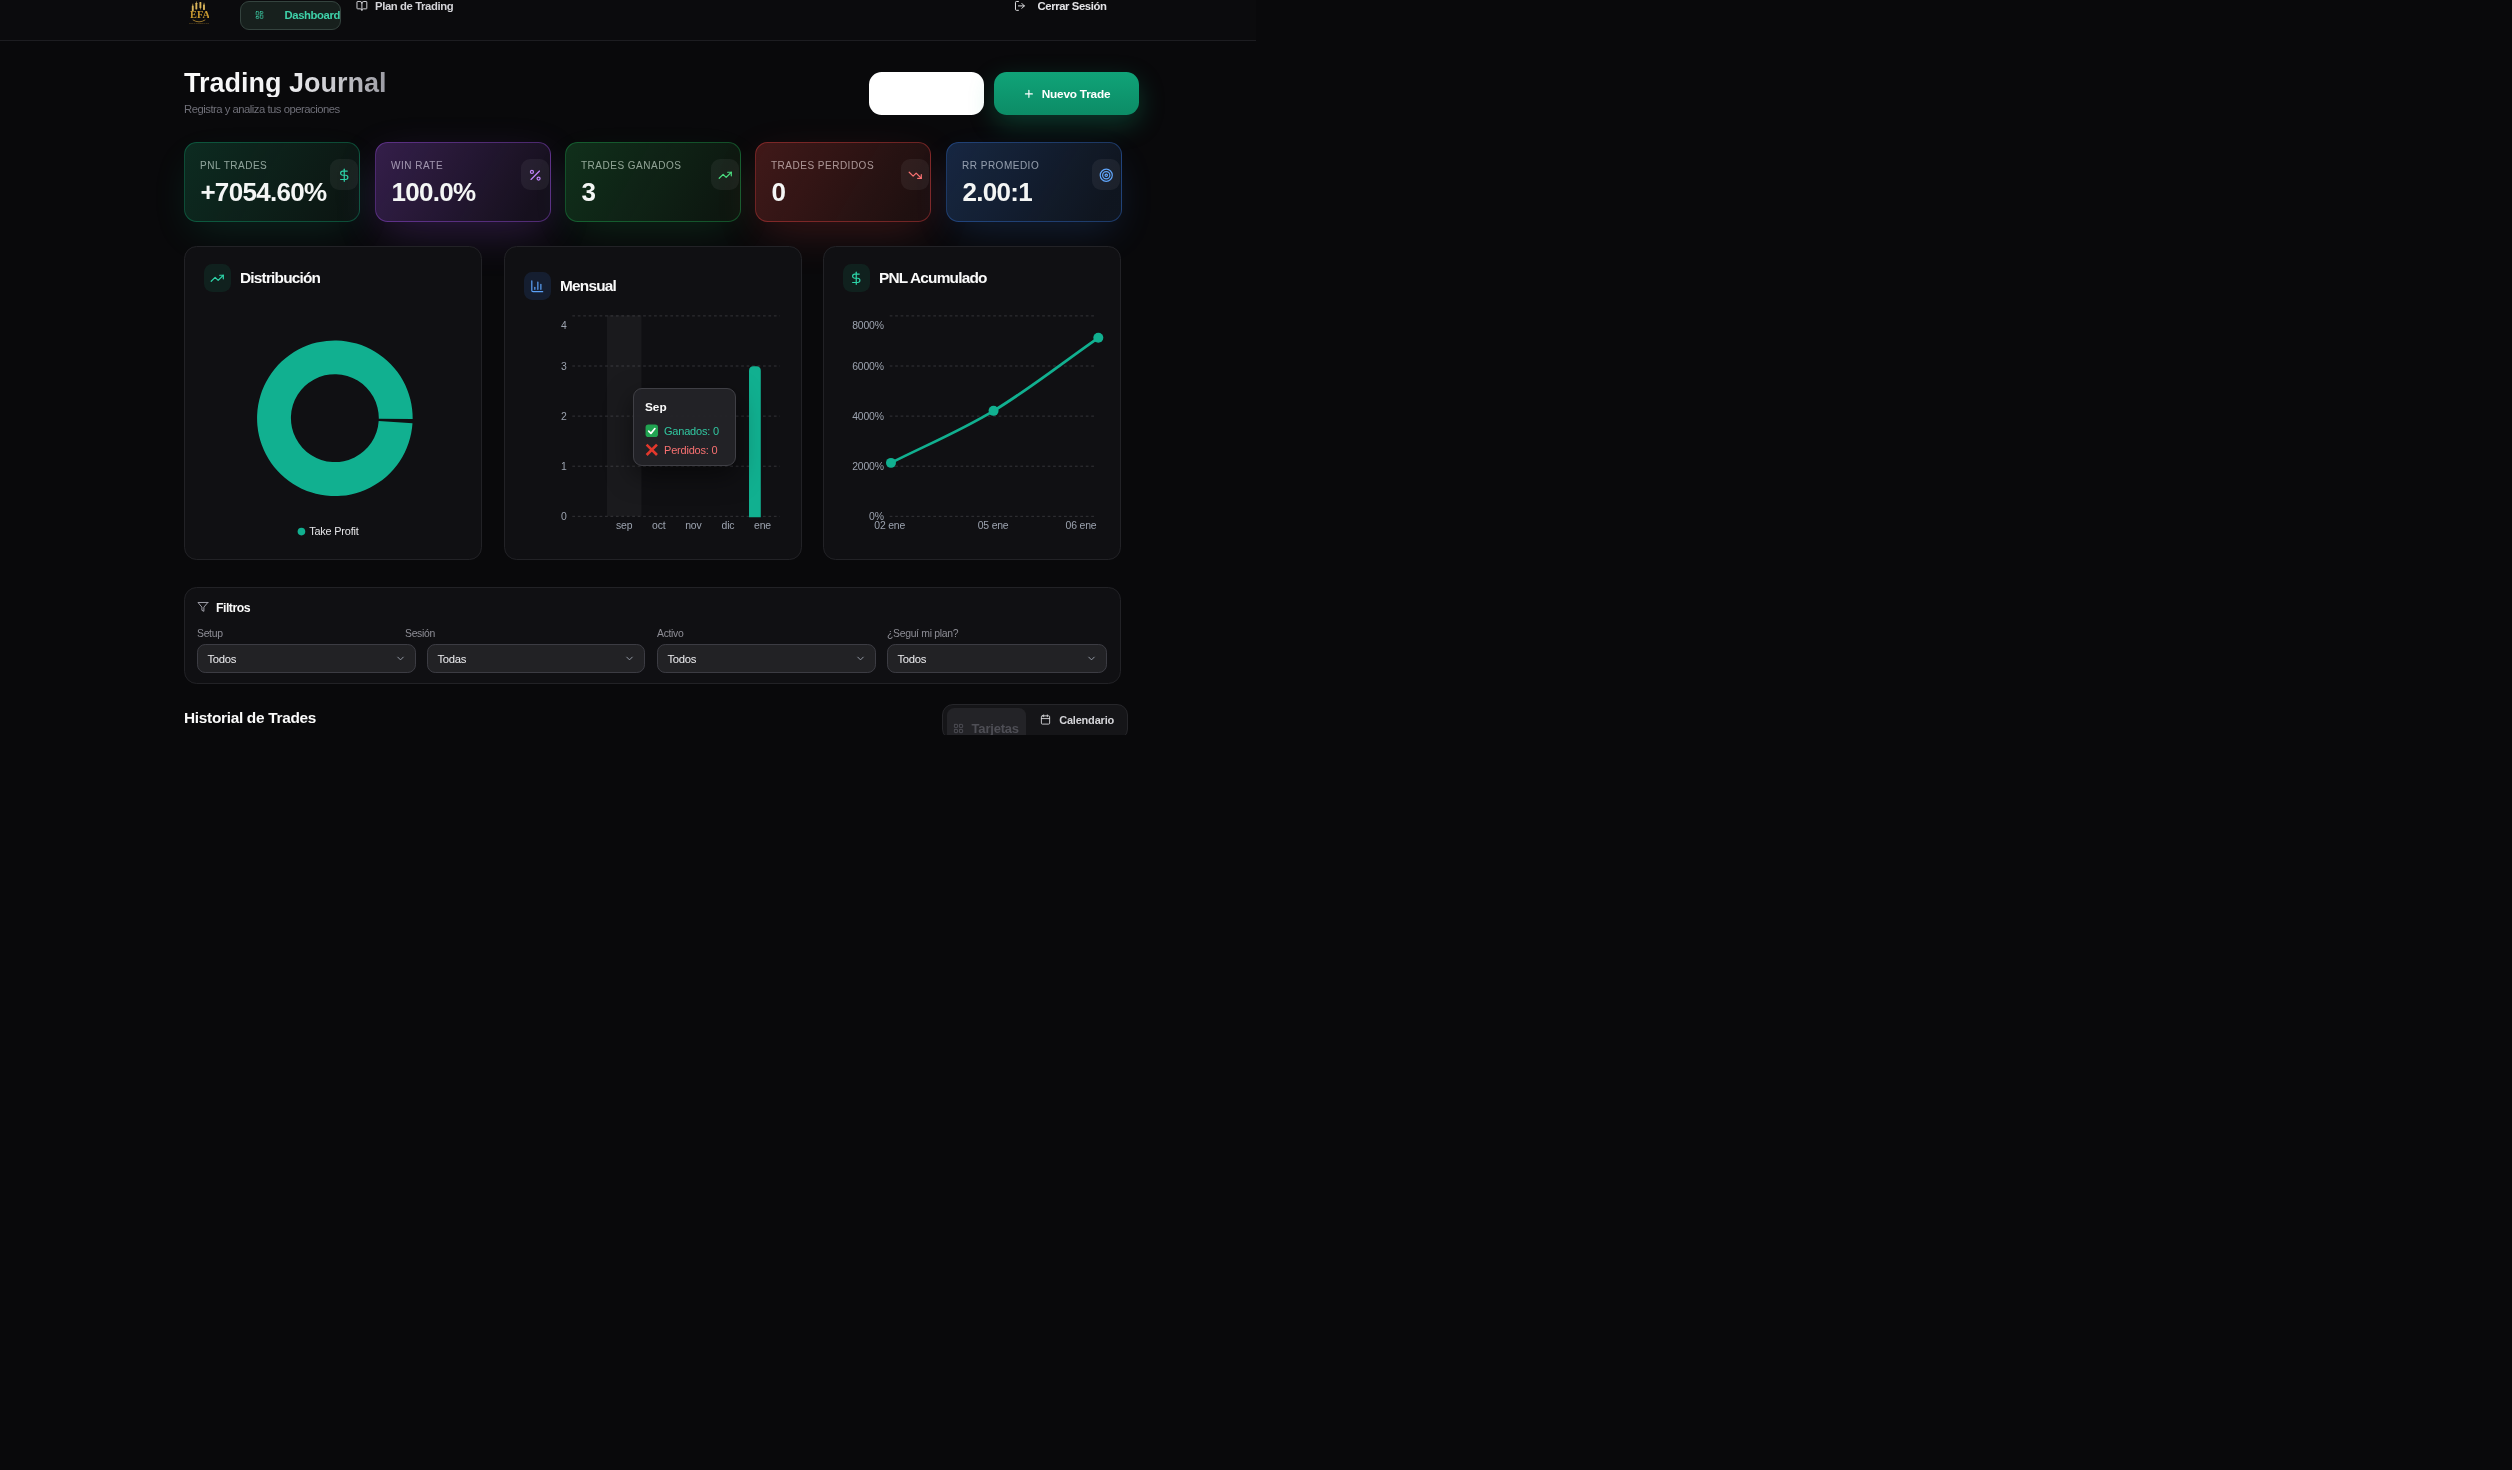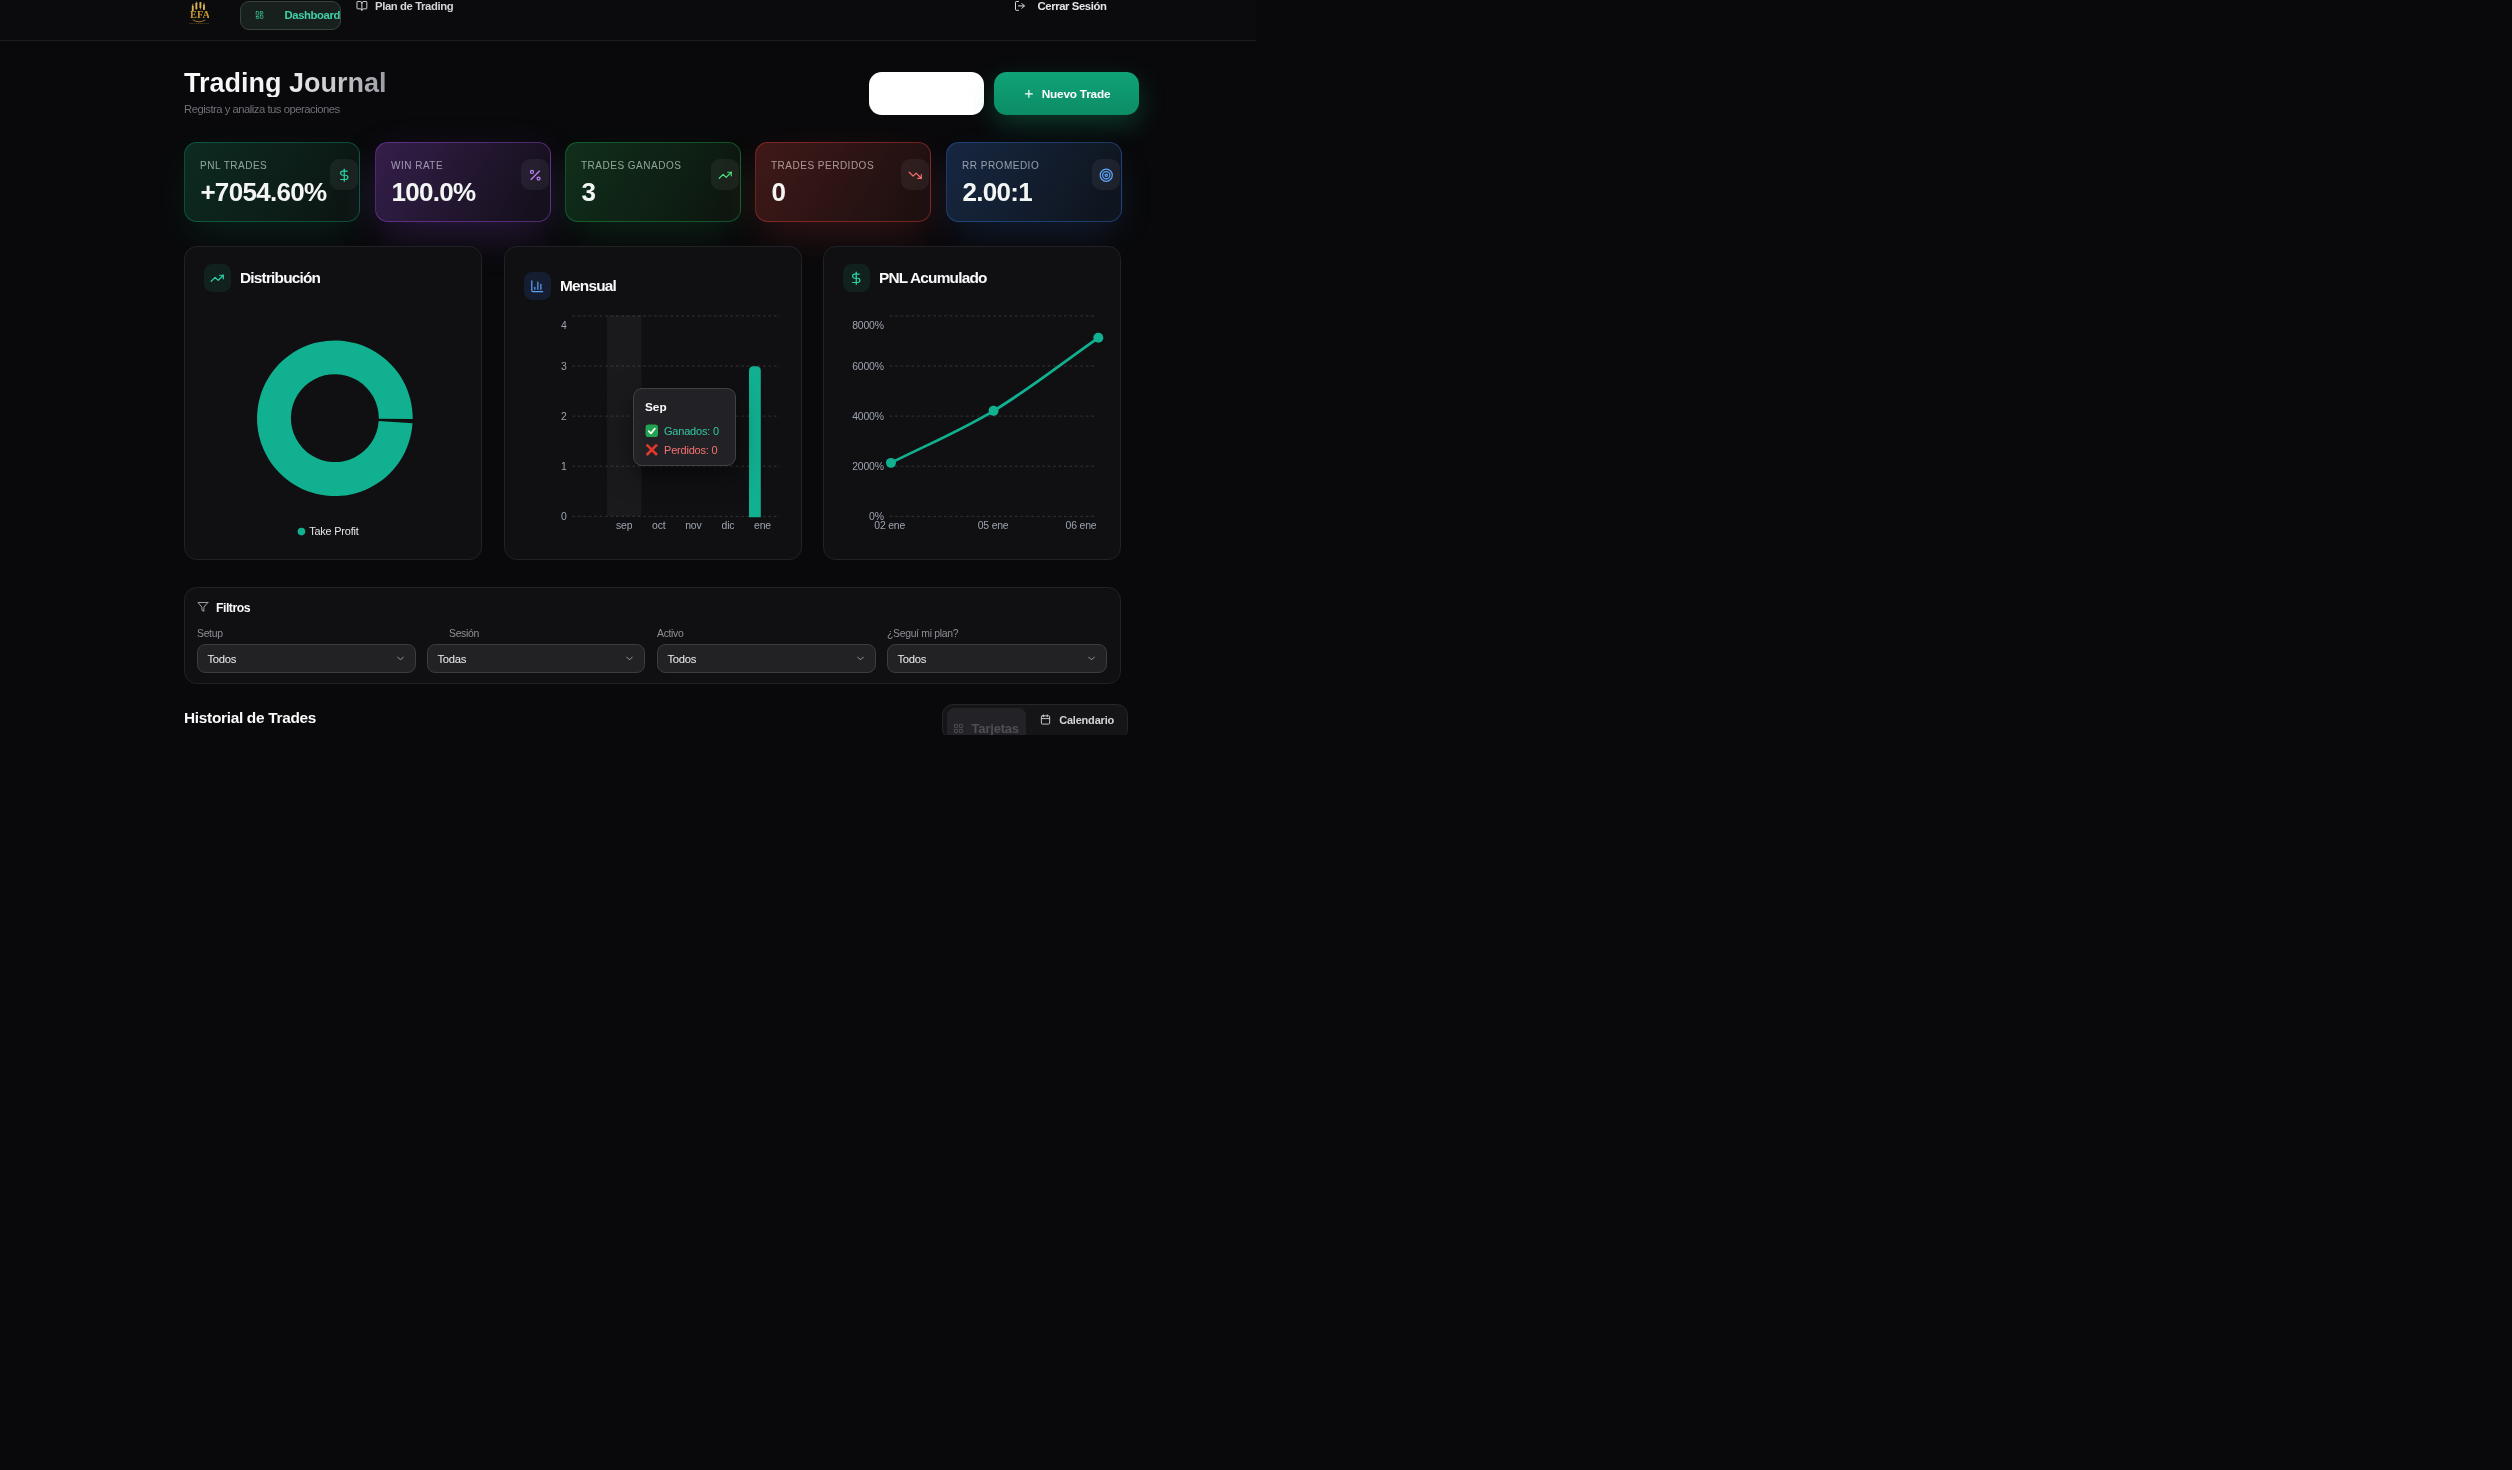--- a/index.html
+++ b/index.html
@@ -269,21 +269,21 @@
   </g>
 </svg>
 
 <div id="fcard"></div>
 <svg class="abs" style="left:197px; top:601px;" width="11.8" height="11.8" viewBox="0 0 24 24" fill="none" stroke="#a1a1aa" stroke-width="2" stroke-linecap="round" stroke-linejoin="round">
     <polygon points="22 3 2 3 10 12.46 10 19 14 21 14 12.46 22 3"></polygon>
   </svg>
 <div class="abs" style="left:216px; top:601px; font-size:12.3px; font-weight:bold; color:#fafafa; letter-spacing:-0.5px;">Filtros</div>
 
 <div class="flab" style="left:197px;">Setup</div>
-<div class="flab" style="left:449px;">Sesión</div>
+<div class="flab" style="left:405px;">Sesión</div>
 <div class="flab" style="left:657px;">Activo</div>
 <div class="flab" style="left:887px;">¿Seguí mi plan?</div>
 
 <div class="fsel" style="left:197px; width:219px;">
     <span class="t">Todos</span>
     <svg class="ic" width="11" height="11" viewBox="0 0 24 24" fill="none" stroke="#9ca3af" stroke-width="2" stroke-linecap="round" stroke-linejoin="round">
       <path d="m6 9 6 6 6-6"></path>
     </svg>
   </div>
 <div class="fsel" style="left:427px; width:218px;">

